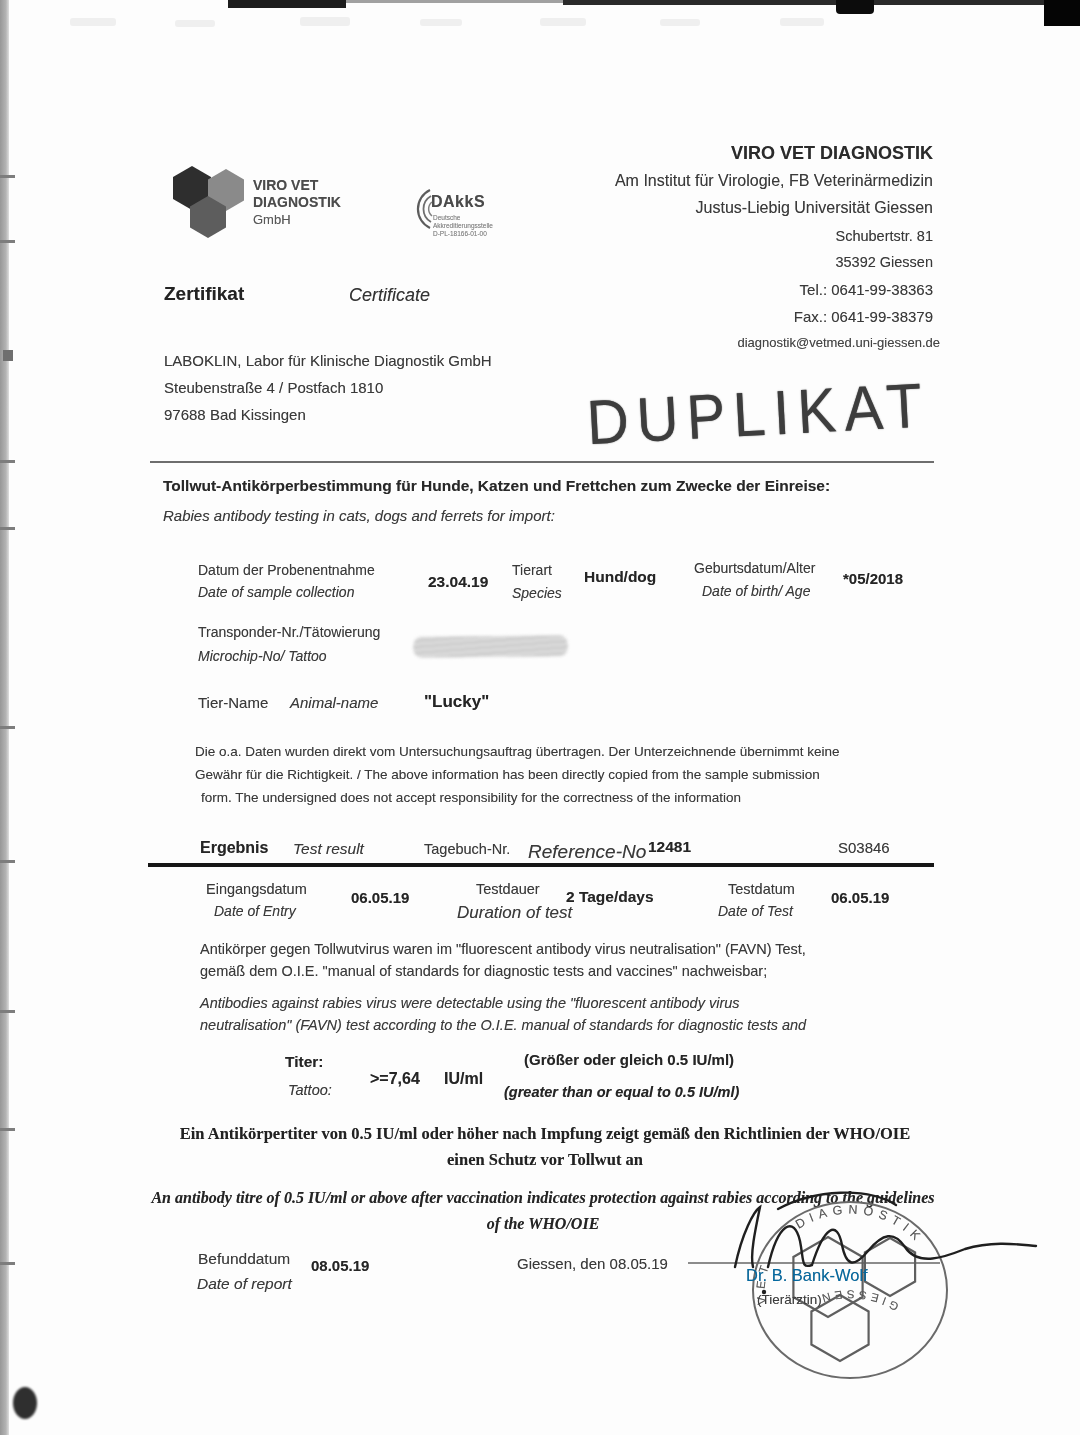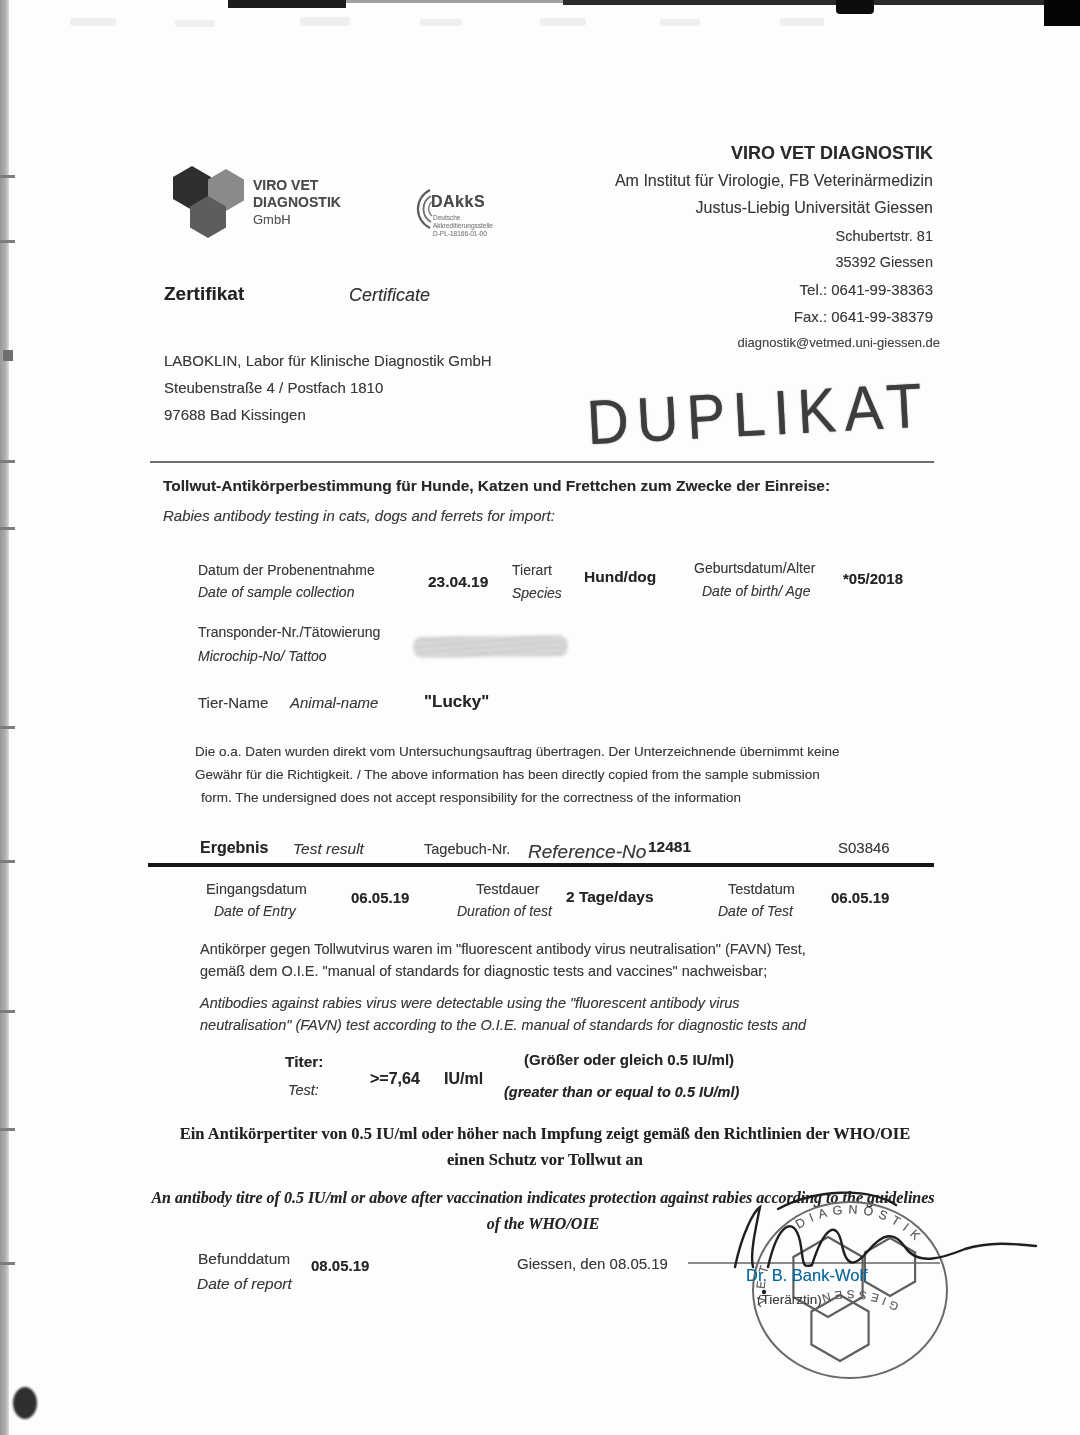--- a/index.html
+++ b/index.html
@@ -129,33 +129,33 @@
   <div class="abs nw" style="left:424px;top:841px;font-size:14.5px;">Tagebuch-Nr.</div>
   <div class="abs nw i" style="left:528px;top:841px;font-size:19px;">Reference-No</div>
   <div class="abs nw b" style="left:648px;top:838px;font-size:15.5px;">12481</div>
   <div class="abs nw" style="left:838px;top:839px;font-size:15px;">S03846</div>
   <div class="rule" style="left:148px;top:863px;width:786px;height:3.5px;background:#161616;"></div>
 
   <div class="abs nw" style="left:206px;top:881px;font-size:14.5px;">Eingangsdatum</div>
   <div class="abs nw i" style="left:214px;top:903px;font-size:14px;">Date of Entry</div>
   <div class="abs nw b" style="left:351px;top:889px;font-size:15px;">06.05.19</div>
   <div class="abs nw" style="left:476px;top:881px;font-size:14.5px;">Testdauer</div>
-  <div class="abs nw i" style="left:457px;top:903px;font-size:14px;">Duration of test</div>
+  <div class="abs nw i" style="left:457px;top:903px;font-size:17px;">Duration of test</div>
   <div class="abs nw b" style="left:566px;top:888px;font-size:15.5px;">2 Tage/days</div>
   <div class="abs nw" style="left:728px;top:881px;font-size:14.5px;">Testdatum</div>
   <div class="abs nw i" style="left:718px;top:903px;font-size:14px;">Date of Test</div>
   <div class="abs nw b" style="left:831px;top:889px;font-size:15px;">06.05.19</div>
 
   <div class="abs nw" style="left:200px;top:941px;font-size:14.5px;">Antikörper gegen Tollwutvirus waren im  "fluorescent antibody virus neutralisation" (FAVN) Test,</div>
   <div class="abs nw" style="left:200px;top:963px;font-size:14.5px;">gemäß dem  O.I.E. "manual of standards for diagnostic tests and vaccines" nachweisbar;</div>
   <div class="abs nw i" style="left:200px;top:995px;font-size:14.5px;">Antibodies against rabies virus were detectable using the "fluorescent antibody virus</div>
   <div class="abs nw i" style="left:200px;top:1017px;font-size:14.5px;">neutralisation" (FAVN) test according to the O.I.E. manual of standards for diagnostic tests and</div>
 
   <div class="abs nw b" style="left:285px;top:1053px;font-size:15.5px;">Titer:</div>
-  <div class="abs nw i" style="left:288px;top:1082px;font-size:14.5px;">Test:</div>
+  <div class="abs nw i" style="left:288px;top:1082px;font-size:14.5px;">Tattoo:</div>
   <div class="abs nw b" style="left:370px;top:1070px;font-size:16px;">&gt;=7,64</div>
   <div class="abs nw b" style="left:444px;top:1070px;font-size:16px;">IU/ml</div>
   <div class="abs nw b" style="left:524px;top:1051px;font-size:15px;">(Größer oder gleich 0.5 IU/ml)</div>
   <div class="abs nw b i" style="left:504px;top:1084px;font-size:14.5px;">(greater than or equal to 0.5 IU/ml)</div>
 
   <div class="abs serif b" style="left:160px;top:1121px;width:770px;font-size:16.5px;line-height:1.6;text-align:center;color:#222;">Ein Antikörpertiter von 0.5 IU/ml oder höher nach Impfung zeigt gemäß den Richtlinien der WHO/OIE einen Schutz vor Tollwut an</div>
   <div class="abs serif b i" style="left:148px;top:1185px;width:790px;font-size:16px;line-height:1.65;text-align:center;color:#242424;">An antibody titre of 0.5 IU/ml or above after vaccination indicates protection against rabies according to the guidelines of the WHO/OIE</div>
 
   <div class="abs nw" style="left:198px;top:1250px;font-size:15.5px;">Befunddatum</div>
   <div class="abs nw i" style="left:197px;top:1275px;font-size:15.5px;">Date of report</div>

